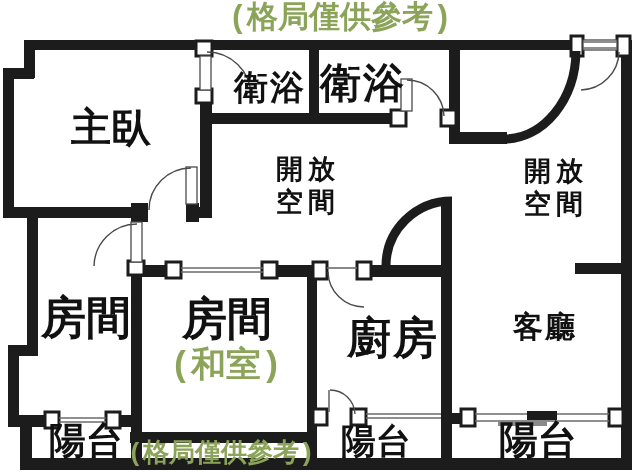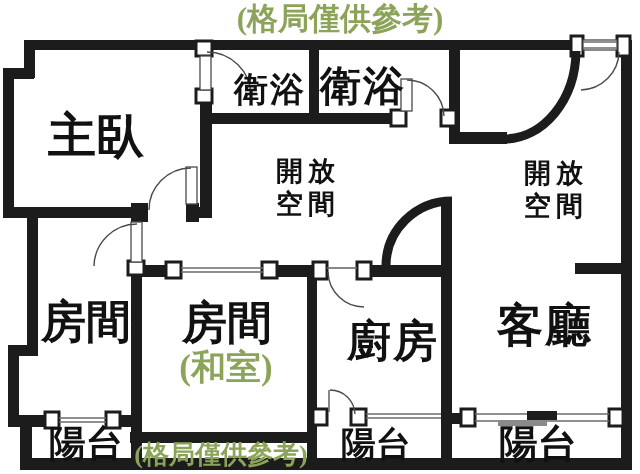--- a/index.html
+++ b/index.html
@@ -1,47 +1,47 @@
 <!DOCTYPE html>
 <html style="--wall: #1c1c1c; --green: #8ca45a; --ink: #111111; --bg: #ffffff;"><head>
 <meta charset="utf-8">
 <style>
   html,body{margin:0;padding:0;background:#fff;}
   .plan{
     position:relative;width:640px;height:474px;overflow:hidden;
     background:var(--bg,#fff);
-    font-family:Liberation Serif, serif;
+    font-family:Liberation Mono, monospace;
   }
   .plan svg{position:absolute;left:0;top:0;}
   .w{fill:var(--wall,#1c1c1c);}
   .post{fill:var(--wall,#1c1c1c);}
   .fr{fill:#ffffff;stroke:var(--wall,#1c1c1c);stroke-width:3;}
   .leaf{fill:#ffffff;stroke:#4a4a4a;stroke-width:1.3;}
   .thin{stroke:#6a6a6a;stroke-width:1.6;fill:none;}
   .arc{stroke:#4a4a4a;stroke-width:1.4;fill:none;}
   .thickarc{stroke:var(--wall,#1c1c1c);stroke-width:9;fill:none;}
   .graybar{fill:#8a8a8a;}
   .lbl{
     position:absolute;transform:translateX(-50%);
     color:var(--ink,#111);font-weight:700;white-space:nowrap;line-height:1.12;
   }
   .green{color:var(--green,#8ca45a);}
   .center{text-align:right;}
   .note-top{left:340px;top:2px;font-size:31px;}
   .note-bottom{left:221px;top:440px;font-size:26px;}
-  .master{left:96px;top:109px;font-size:48px;}
+  .master{left:111px;top:109px;font-size:40px;}
   .bath1{left:270px;top:71px;font-size:34px;letter-spacing:2px;}
   .bath2{left:363px;top:64px;font-size:41px;letter-spacing:2px;}
   .open1{left:308px;top:155px;font-size:27px;letter-spacing:5px;line-height:1.22;}
   .open2{left:556px;top:157px;font-size:27px;letter-spacing:5px;line-height:1.22;}
   .room1{left:86px;top:297px;font-size:45px;}
   .room2{left:227px;top:298px;font-size:45px;}
   .room2sub{left:226px;top:348px;font-size:35px;font-weight:700;}
   .kitchen{left:393px;top:317px;font-size:44px;letter-spacing:2px;}
-  .living{left:545px;top:300px;font-size:46px;letter-spacing:2px;}
+  .living{left:545px;top:313px;font-size:30px;letter-spacing:2px;}
   .balcony1{left:86px;top:423px;font-size:37px;}
   .balcony2{left:376px;top:425px;font-size:35px;}
   .balcony3{left:538px;top:422px;font-size:39px;}
 </style>
 </head>
 <body>
 
 <div class="plan">
 
   <svg width="640" height="474" viewBox="0 0 640 474">

